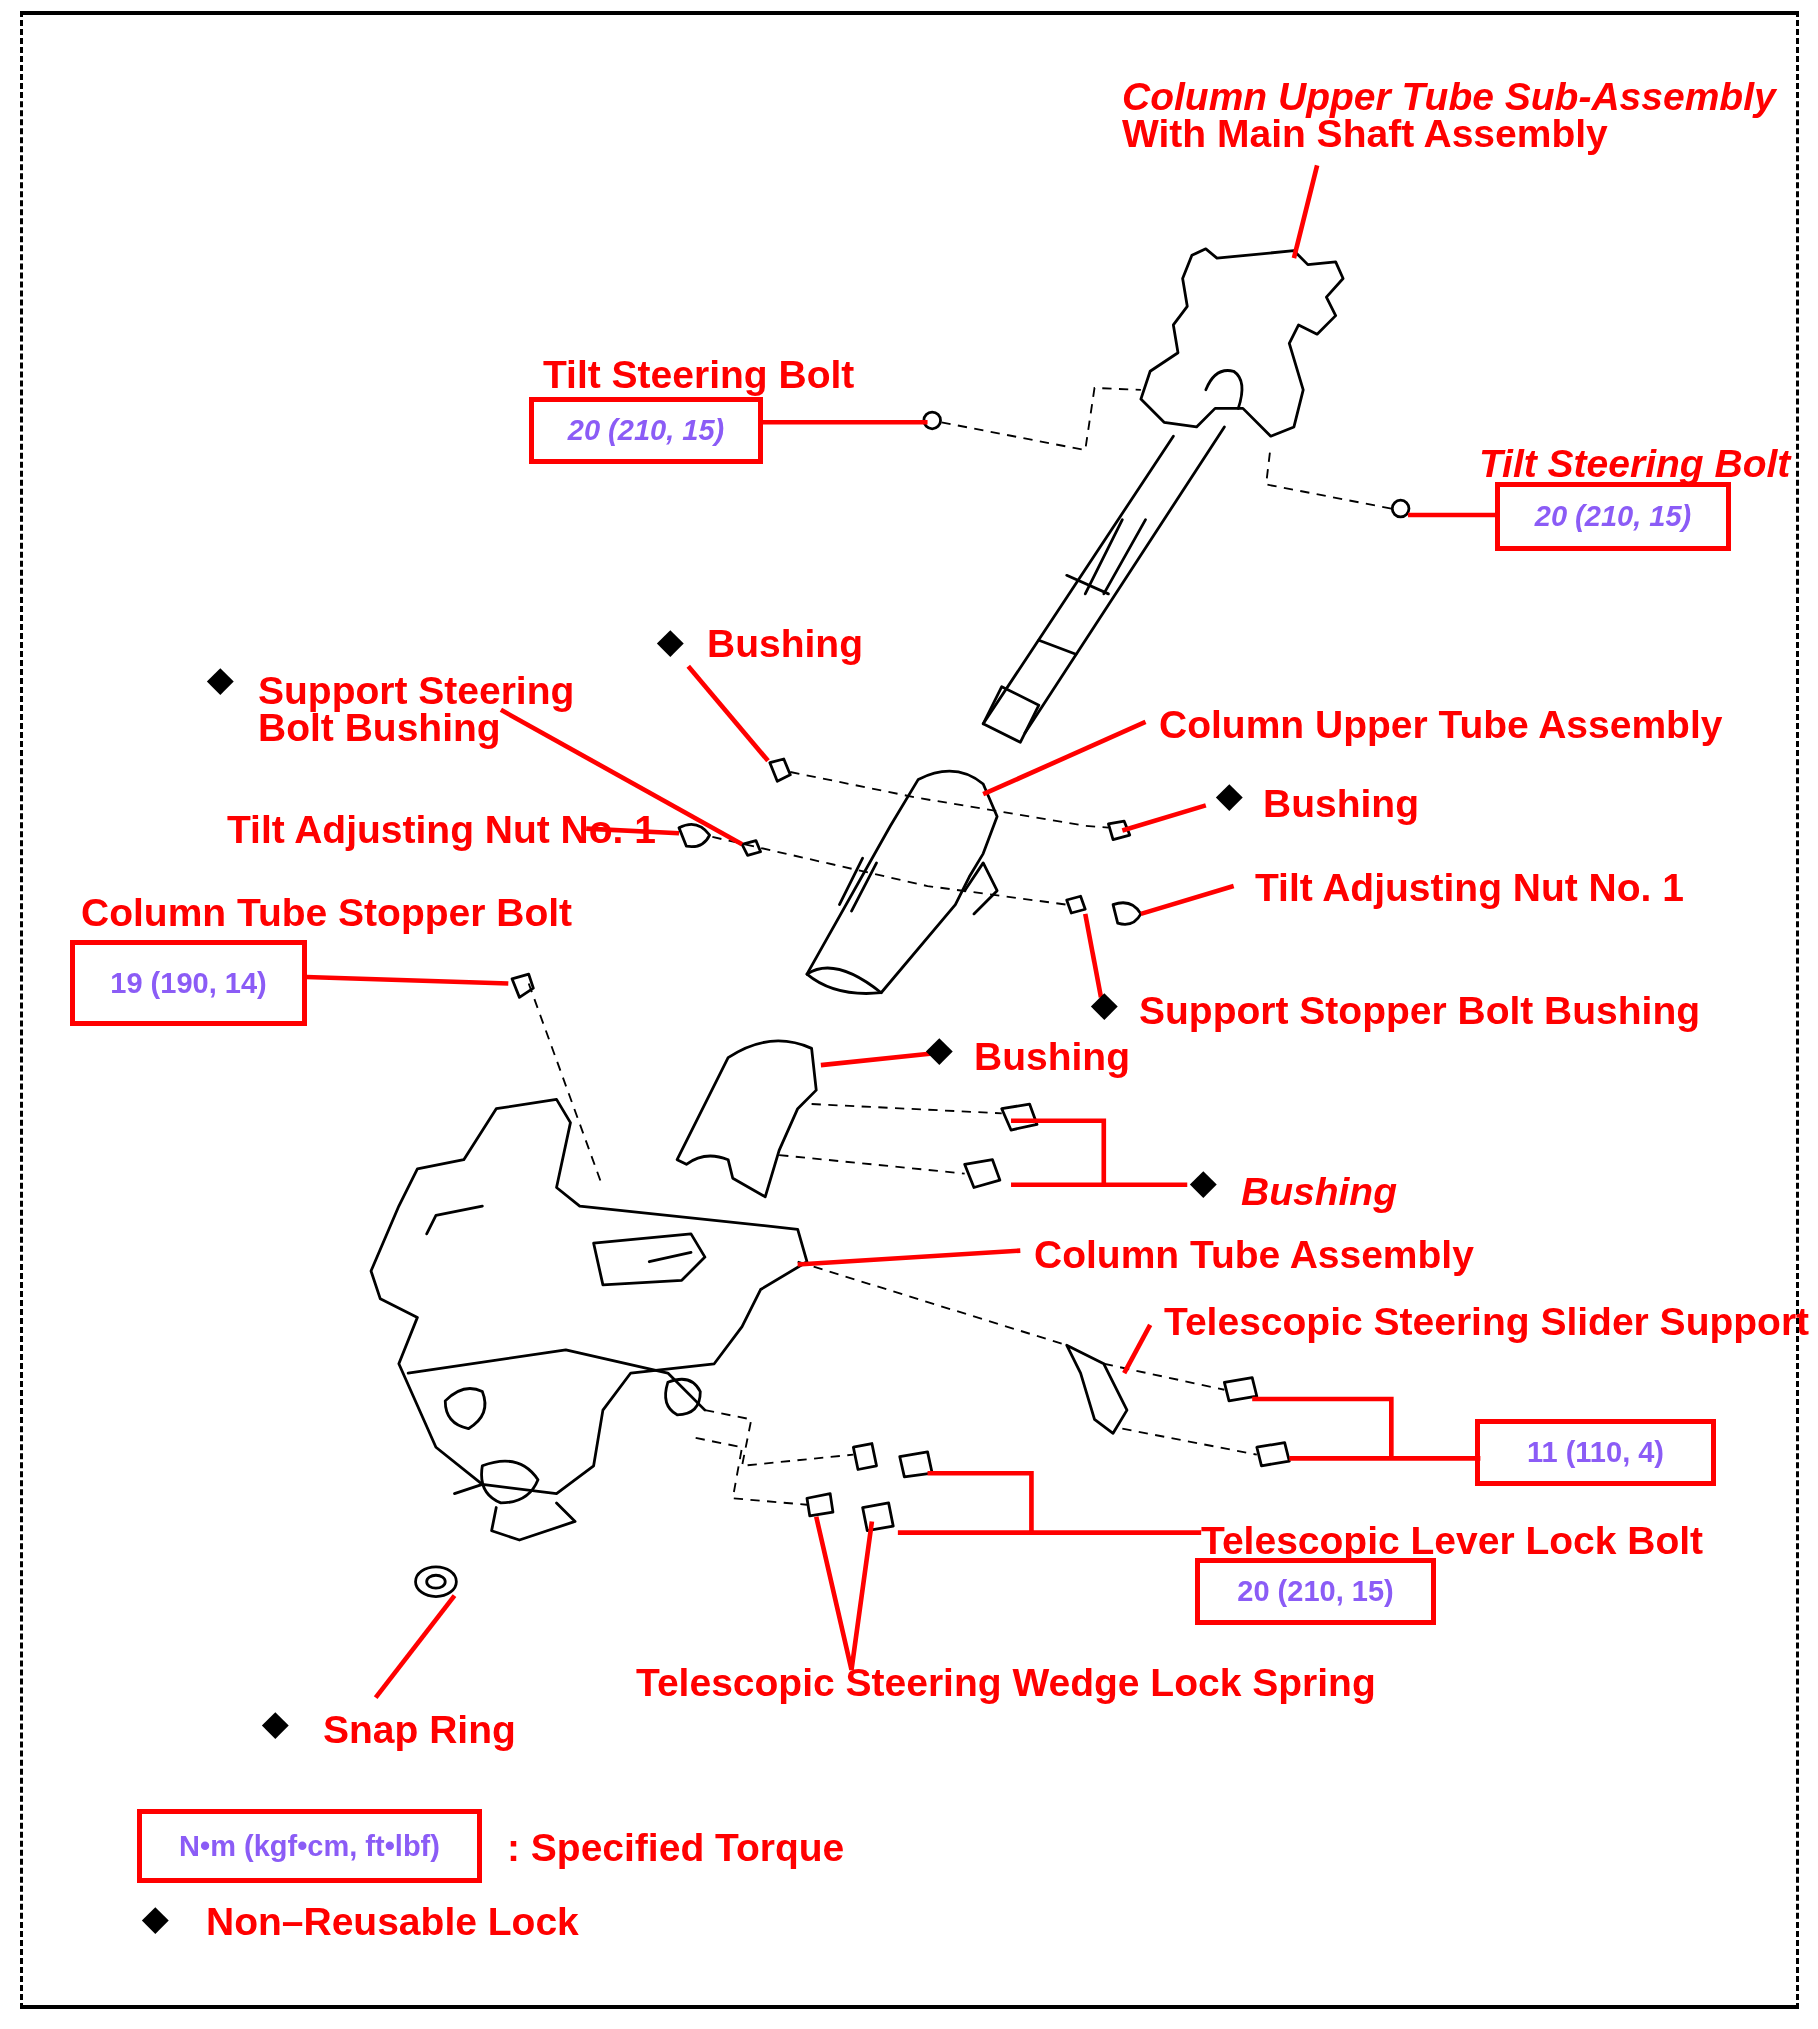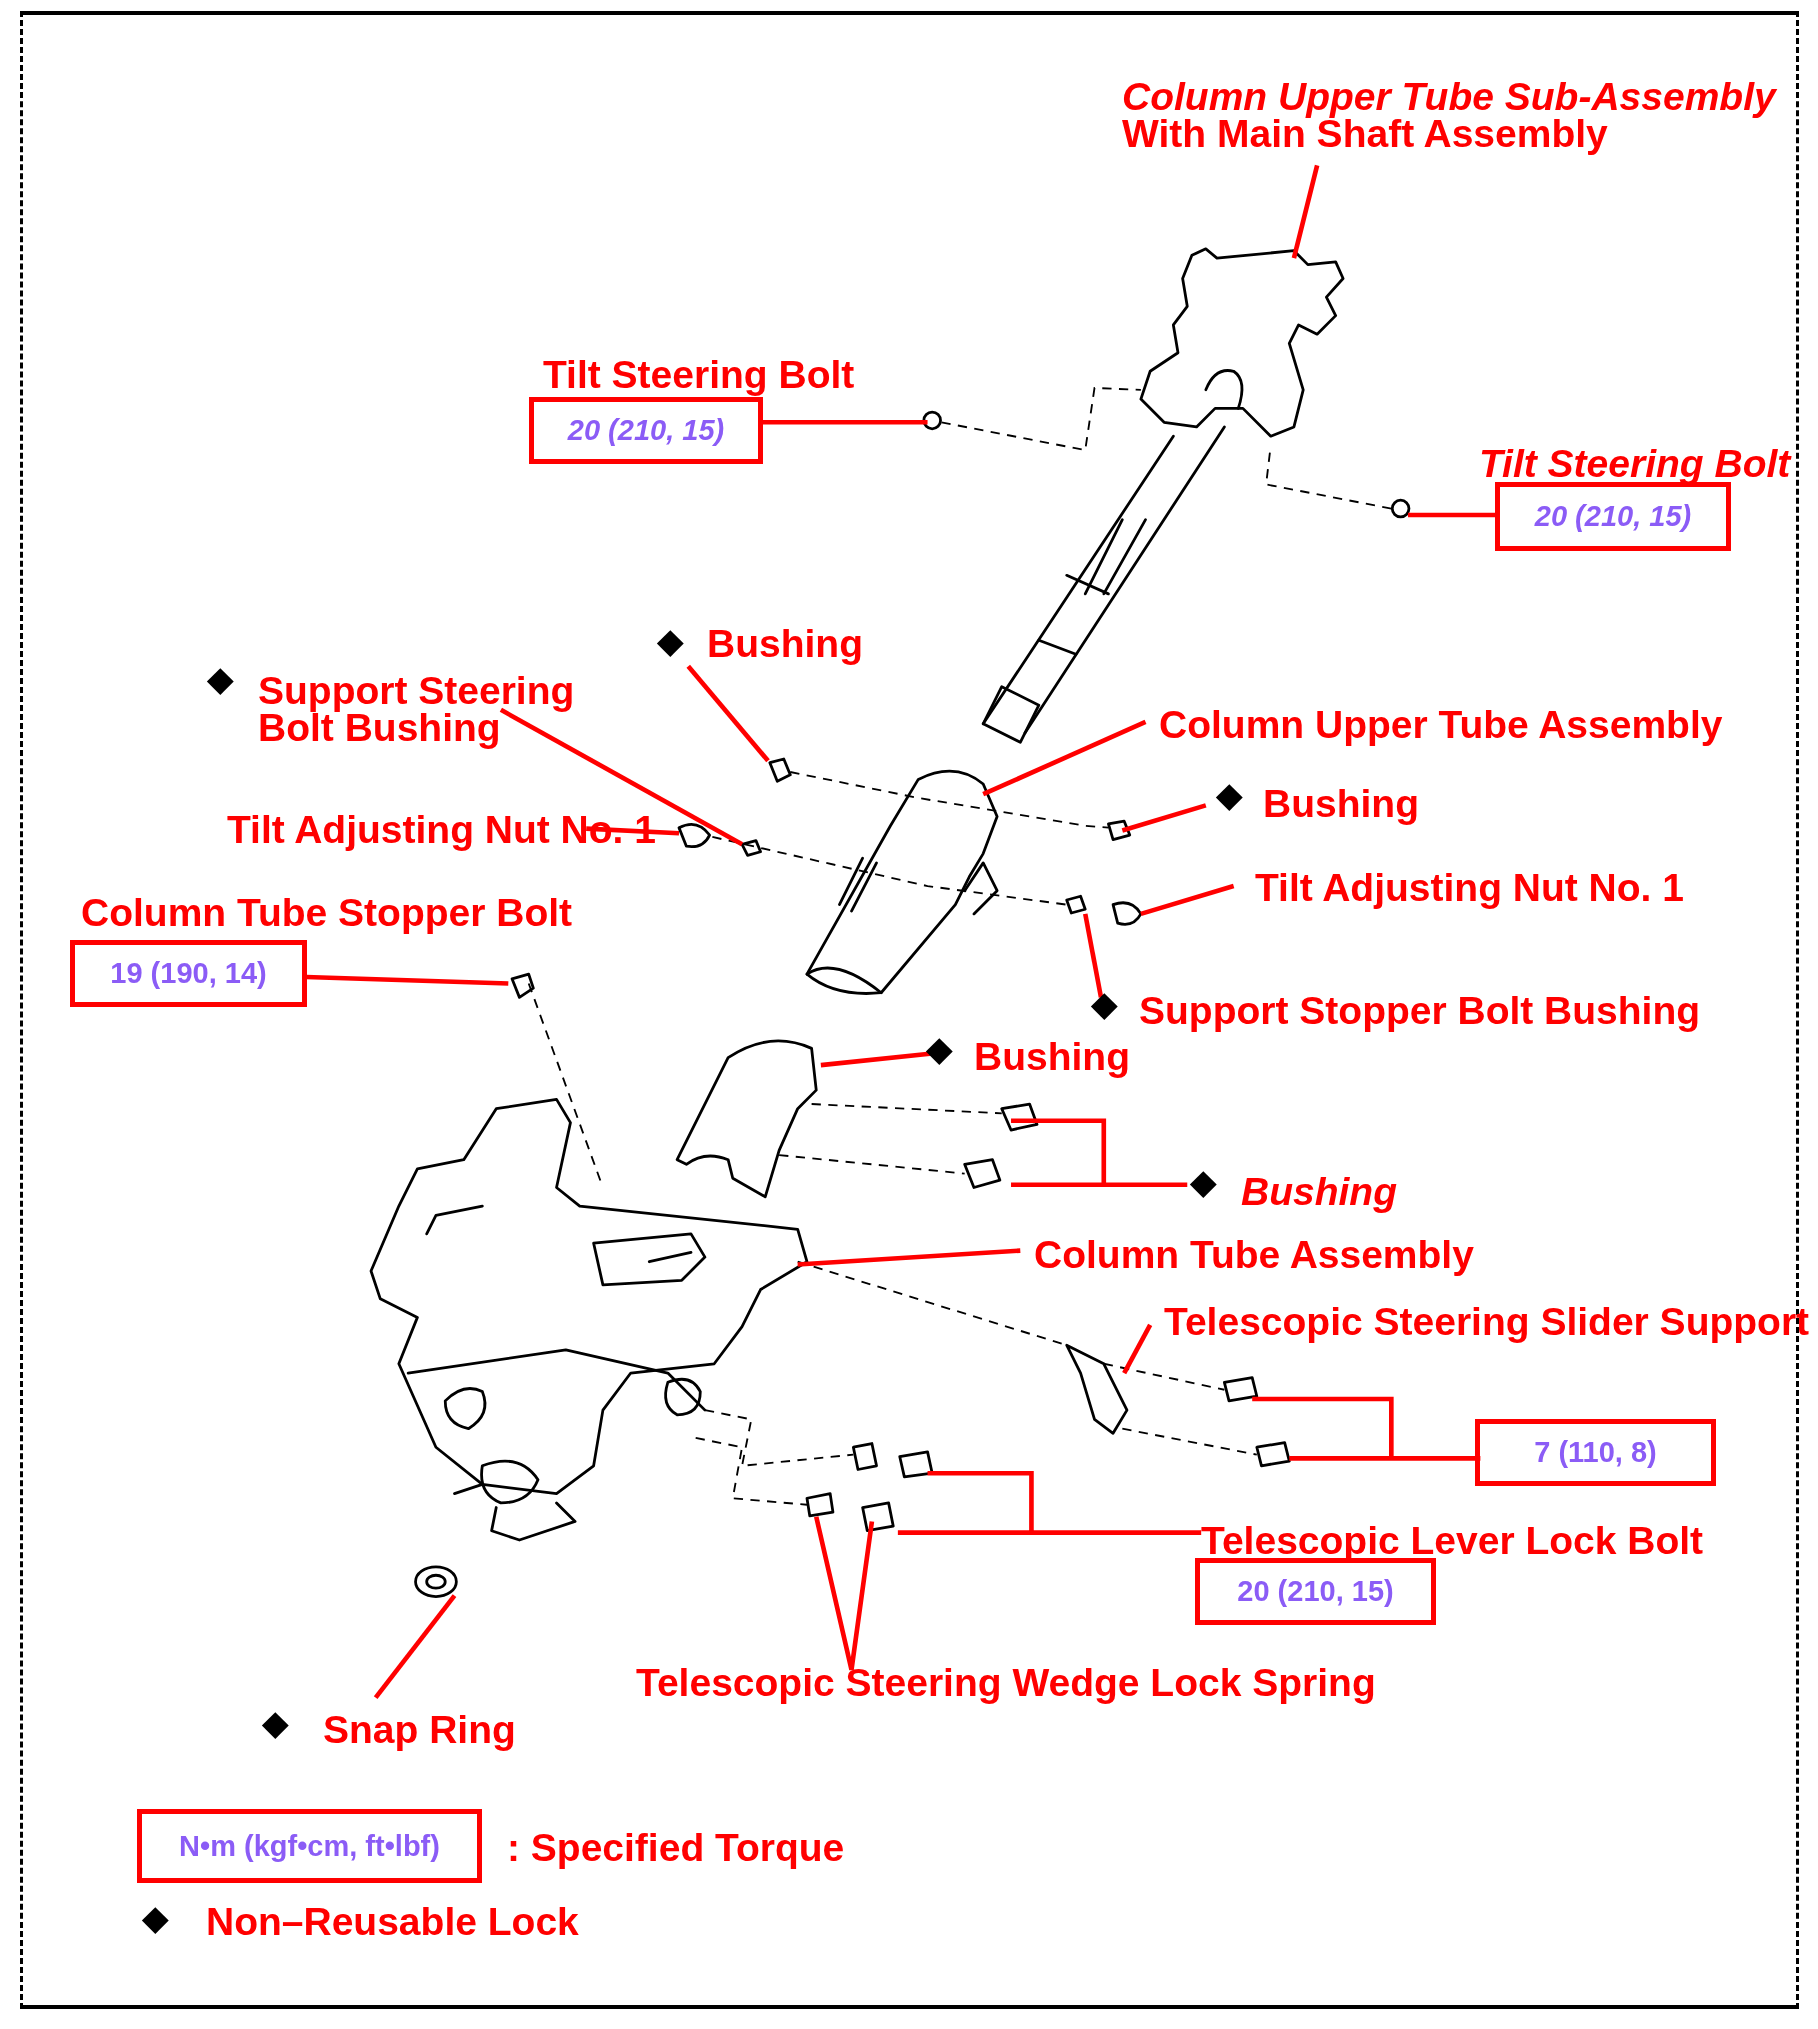--- a/index.html
+++ b/index.html
@@ -141,32 +141,32 @@
 <div class="lbl" style="left:258px;top:705px">Bolt Bushing</div>
 
 <div class="lbl" style="left:1159px;top:702px">Column Upper Tube Assembly</div>
 
 <div class="lbl" style="left:1263px;top:781px">Bushing</div>
 
 <div class="lbl" style="left:227px;top:807px">Tilt Adjusting Nut No. 1</div>
 <div class="lbl" style="left:1255px;top:865px">Tilt Adjusting Nut No. 1</div>
 
 <div class="lbl" style="left:81px;top:890px">Column Tube Stopper Bolt</div>
-<div class="box" style="left:70px;top:940px;width:237px;height:67px">19 (190, 14)</div>
+<div class="box" style="left:70px;top:940px;width:237px;height:86px">19 (190, 14)</div>
 
 <div class="lbl" style="left:1139px;top:988px">Support Stopper Bolt Bushing</div>
 
 <div class="lbl" style="left:974px;top:1034px">Bushing</div>
 
 <div class="lbl it" style="left:1241px;top:1169px">Bushing</div>
 
 <div class="lbl" style="left:1034px;top:1232px">Column Tube Assembly</div>
 
 <div class="lbl" style="left:1164px;top:1299px">Telescopic Steering Slider Support</div>
-<div class="box" style="left:1475px;top:1419px;width:241px;height:67px">7 (110, 8)</div>
+<div class="box" style="left:1475px;top:1419px;width:241px;height:67px">11 (110, 4)</div>
 
 <div class="lbl" style="left:1201px;top:1518px">Telescopic Lever Lock Bolt</div>
 <div class="box" style="left:1195px;top:1558px;width:241px;height:67px">20 (210, 15)</div>
 
 <div class="lbl" style="left:636px;top:1660px">Telescopic Steering Wedge Lock Spring</div>
 
 <div class="lbl" style="left:323px;top:1707px">Snap Ring</div>
 
 <div class="box" style="left:137px;top:1809px;width:345px;height:74px">N•m (kgf•cm, ft•lbf)</div>
 <div class="lbl" style="left:507px;top:1825px">: Specified Torque</div>

